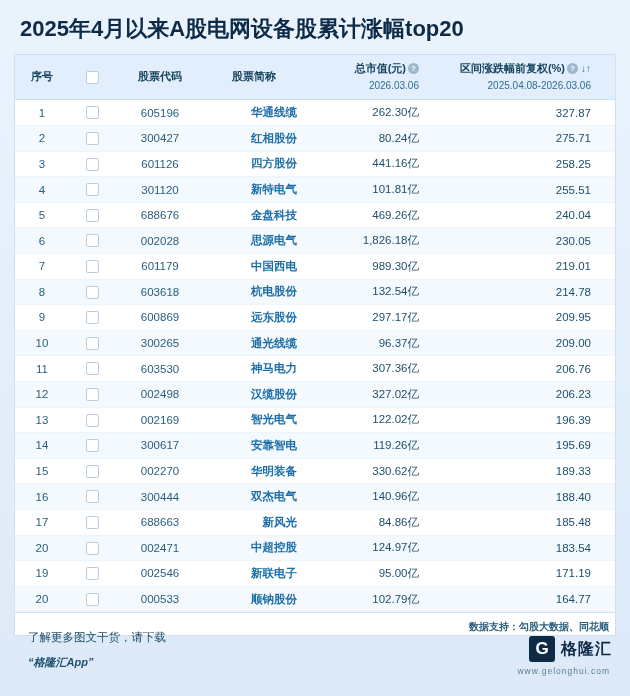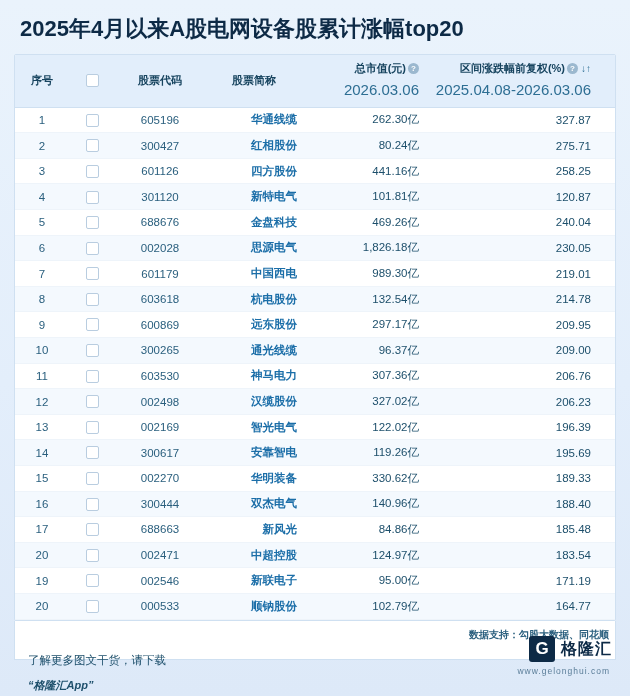--- a/index.html
+++ b/index.html
@@ -53,21 +53,21 @@
   }
   th.c0{width:42px;text-align:center;}
   th.c1{width:34px;text-align:center;}
   th.c2{width:78px;text-align:center;font-family:Liberation Serif, serif;}
   th.c3{width:86px;text-align:center;}
   th.c4{width:110px;text-align:right;}
   th.c5{width:160px;text-align:right;margin-top:9px;}
   th.c6{width:120px;text-align:right;}
   .hdr-sub{
     display:block;
-    font-size:15px;
+    font-size:10px;
     font-weight:normal;
     color:#2d6e93;
     margin-top:2px;
   }
   .qmark{
     display:inline-block;
     width:11px;height:11px;
     line-height:11px;
     border-radius:50%;
     background:#9bb8cf;
@@ -138,40 +138,39 @@
     border:3px solid rgba(150,185,215,0.30);
     border-radius:4px;
     font-size:20px;
     font-weight:bold;
     color:rgba(150,185,215,0.30);
     text-align:center;
     line-height:28px;
   }
   .source-line{
     margin:0 14px;
-    padding:7px 6px 17px 0;
+    padding:7px 6px 1px 0;
     text-align:right;
     font-size:10px;
     font-weight:bold;
     color:#2a5f7e;
     background:#ffffff;
     border:1px solid #cfe0f1;
     border-top:none;
     box-sizing:border-box;
   }
   .footer{
     position:absolute;
     left:0;right:0;bottom:0;
     height:78px;
   }
   .f-left{
     position:absolute;
     left:28px;top:12px;
     color:#1d4f6b;
-    margin-top:23px;
   }
   .f-line1{font-size:11.5px;}
   .f-line2{font-size:11px;font-weight:bold;font-style:italic;margin-top:10px;}
   .f-right{
     position:absolute;
     right:18px;top:18px;
     display:flex;
     align-items:center;
   }
   .logo-box{
@@ -272,21 +271,21 @@
             <td class="num">441.16亿</td>
             <td class="num">258.25</td>
             <td class="num">436.88亿</td>
           </tr>
           <tr>
             <td class="idx">4</td>
             <td class="chk"><span class="cbox"></span></td>
             <td class="code">301120</td>
             <td class="name">新特电气</td>
             <td class="num">101.81亿</td>
-            <td class="num">120.87</td>
+            <td class="num">255.51</td>
             <td class="num">59.92亿</td>
           </tr>
           <tr>
             <td class="idx">5</td>
             <td class="chk"><span class="cbox"></span></td>
             <td class="code">688676</td>
             <td class="name">金盘科技</td>
             <td class="num">469.26亿</td>
             <td class="num">240.04</td>
             <td class="num">469.26亿</td>

